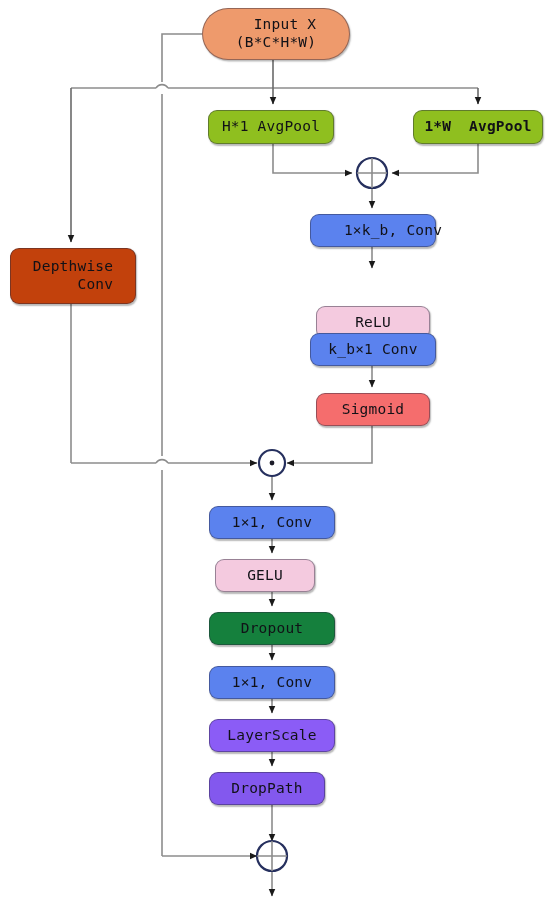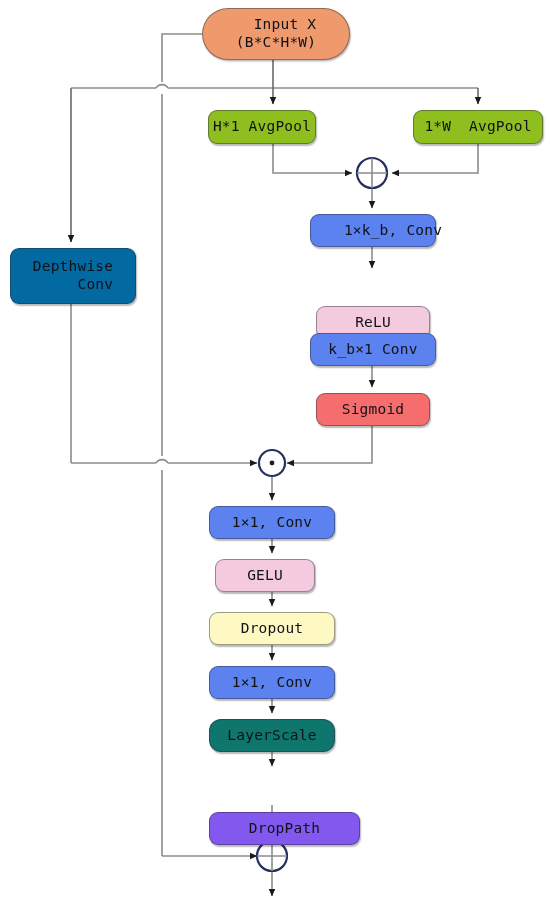--- a/index.html
+++ b/index.html
@@ -100,40 +100,40 @@
       <g>
         <circle cx="272" cy="856" r="15" fill="#ffffff" stroke="#26305e" stroke-width="2.2"></circle>
         <path d="M257,856 L287,856 M272,841 L272,871" stroke="#8c8c8c" stroke-width="1.6" fill="none"></path>
       </g>
     </g>
   </svg>
 
   <div class="node stadium two-line" style="left:202px;top:8px;width:148px;height:52px;background:#ee9a6c;">Input X
 (B*C*H*W)</div>
 
-  <div class="node" style="left:208px;top:110px;width:108px;height:34px;background:#8fbf1f;">H*1 AvgPool</div>
+  <div class="node" style="left:208px;top:110px;width:126px;height:34px;background:#8fbf1f;">H*1 AvgPool</div>
 
-  <div class="node" style="left:413px;top:110px;width:130px;height:34px;background:#8fbf1f;">1*W  AvgPool</div>
+  <div class="node" style="left:413px;top:110px;width:130px;height:34px;background:#8fbf1f;font-weight:bold;">1*W  AvgPool</div>
 
   <div class="node" style="left:310px;top:214px;width:126px;height:33px;background:#5b82ee;padding-left:40px;">1×k_b, Conv</div>
 
   <div class="node" style="left:316px;top:274px;width:114px;height:33px;background:#f4cadf;margin-top:32px;">ReLU</div>
 
   <div class="node" style="left:310px;top:333px;width:126px;height:33px;background:#5b82ee;">k_b×1 Conv</div>
 
   <div class="node" style="left:316px;top:393px;width:114px;height:33px;background:#f56d6d;">Sigmoid</div>
 
-  <div class="node two-line" style="left:10px;top:248px;width:126px;height:56px;background:#0369a1;">Depthwise
+  <div class="node two-line" style="left:10px;top:248px;width:126px;height:56px;background:#c2410c;">Depthwise
 Conv</div>
 
   <div class="node" style="left:209px;top:506px;width:126px;height:33px;background:#5b82ee;">1×1, Conv</div>
 
   <div class="node" style="left:215px;top:559px;width:100px;height:33px;background:#f4cadf;">GELU</div>
 
-  <div class="node" style="left:209px;top:612px;width:126px;height:33px;background:#fef9c3;">Dropout</div>
+  <div class="node" style="left:209px;top:612px;width:126px;height:33px;background:#15803d;">Dropout</div>
 
   <div class="node" style="left:209px;top:666px;width:126px;height:33px;background:#5b82ee;">1×1, Conv</div>
 
-  <div class="node" style="left:209px;top:719px;width:126px;height:33px;background:#0f766e;border-radius:12px;">LayerScale</div>
+  <div class="node" style="left:209px;top:719px;width:126px;height:33px;background:#8b5cf6;">LayerScale</div>
 
-  <div class="node" style="left:209px;top:772px;width:151px;height:33px;background:#8358ee;margin-top:40px;">DropPath</div>
+  <div class="node" style="left:209px;top:772px;width:116px;height:33px;background:#8358ee;">DropPath</div>
 
 </div>
 
 </body></html>

